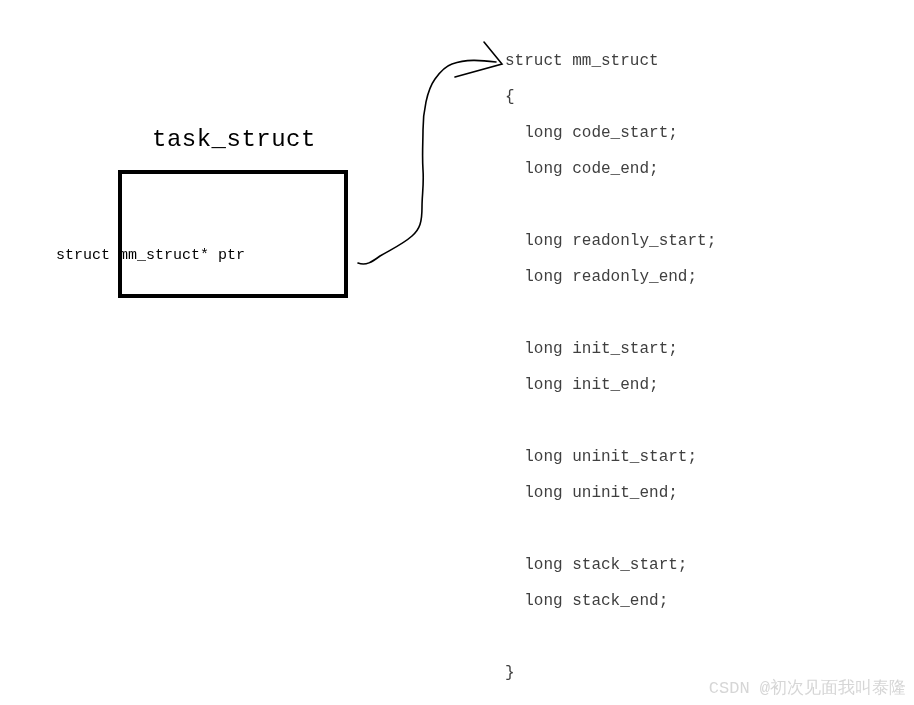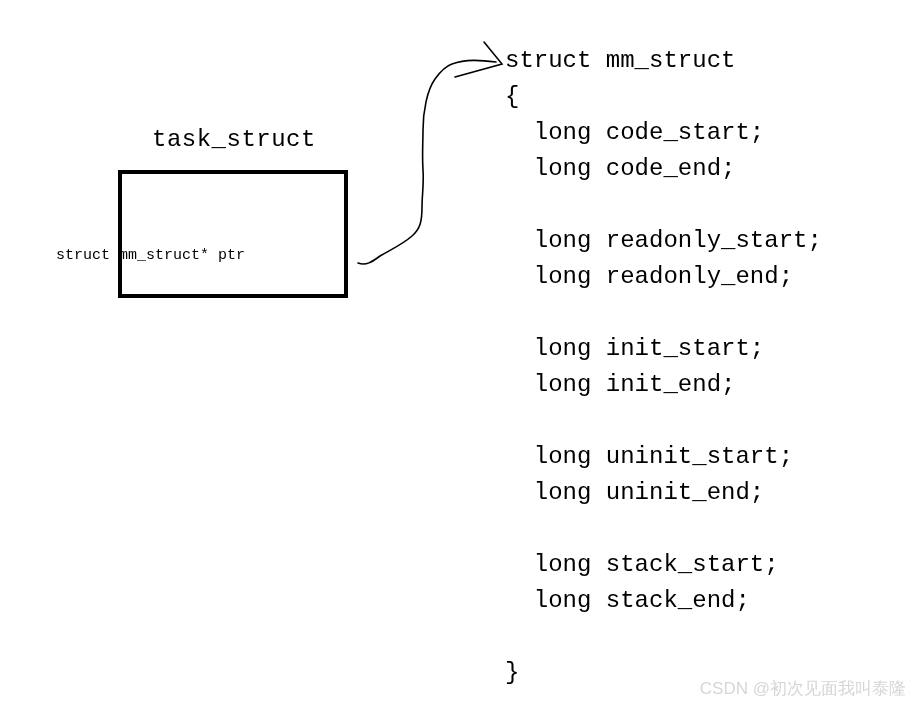--- a/index.html
+++ b/index.html
@@ -52,30 +52,30 @@
     width: 914px;
     height: 705px;
     pointer-events: none;
   }
   .code {
     position: absolute;
     left: 505px;
     top: 43px;
     margin: 0;
     font-family: "Liberation Mono", "DejaVu Sans Mono", monospace;
-    font-size: 24px;
+    font-size: 16px;
     line-height: 36px;
     white-space: pre;
-    color: #000000;
+    color: #404040;
   }
   .watermark {
     position: absolute;
     right: 8px;
     bottom: 6px;
-    font-family: Liberation Sans, sans-serif;
+    font-family: Liberation Mono, monospace;
     font-size: 17px;
     line-height: 20px;
     white-space: nowrap;
   }
 </style>
 </head>
 <body>
 
 <div class="canvas">
 

